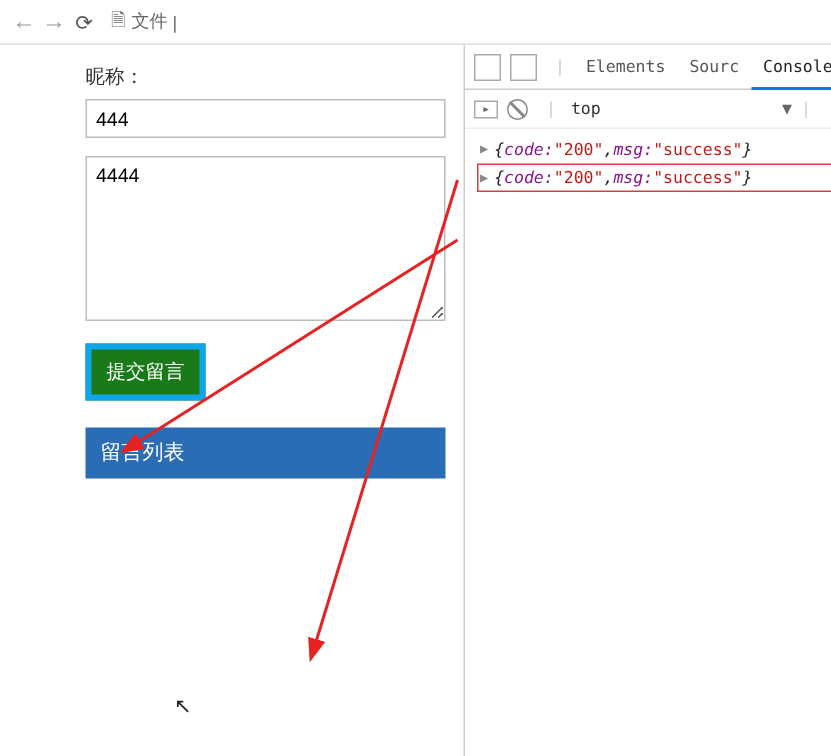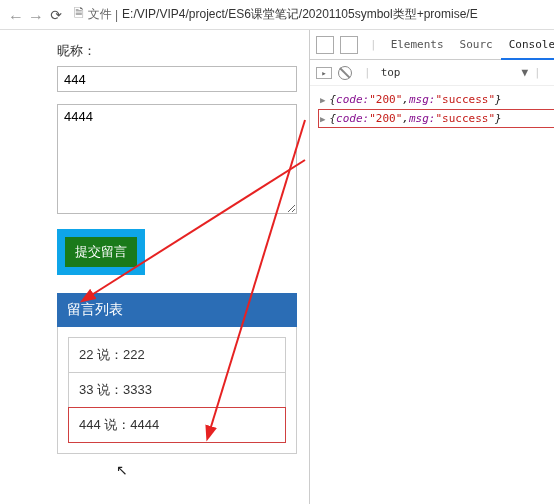--- a/index.html
+++ b/index.html
@@ -13,21 +13,21 @@
     .addr { color: #333; font-size: 12px; white-space: nowrap; overflow: hidden; }
     
     .main { display: flex; height: calc(100% - 30px); margin-left: 45px; }
     .left { width: 275px; padding: 12px; }
     .right { flex: 1; border-left: 1px solid #ccc; background: #fff; font-family: Menlo, Consolas, monospace; font-size: 11px; }
     
     .field-label { color: #333; margin-bottom: 6px; }
     .text-input { width: 240px; height: 26px; border: 1px solid #bbb; padding: 2px 6px; font-size: 13px; margin-bottom: 12px; }
     .textarea { width: 240px; height: 110px; border: 1px solid #bbb; padding: 4px 6px; font-size: 13px; resize: both; margin-bottom: 12px; font-family: inherit; }
     
-    .submit-btn { background: #1a7a1a; color: #fff; border: 8px solid #0ea5e9; padding: 6px 10px; font-size: 13px; cursor: pointer; margin-bottom: 18px; position: relative; }
+    .submit-btn { background: #1a7a1a; color: #fff; border: 4px solid #0ea5e9; padding: 6px 10px; font-size: 13px; cursor: pointer; margin-bottom: 18px; position: relative; }
     
     .list-panel { width: 240px; }
     .list-header { background: #2b6db5; color: #fff; padding: 8px 10px; font-size: 14px; }
     .list-body { border: 1px solid #ccc; border-top: none; padding: 10px; background: #fff; }
     .list-row { border: 1px solid #ccc; border-bottom: none; padding: 8px 10px; font-size: 13px; color: #333; }
     .list-row:last-child { border-bottom: 1px solid #ccc; }
     .list-row.hl { outline: 1px solid #d04040; outline-offset: -1px; }
     
     .devtools-tabs { display: flex; align-items: center; height: 30px; border-bottom: 1px solid #ccc; padding: 0 6px; }
     .dt-icon { width: 18px; height: 18px; margin-right: 6px; opacity: .7; border: 1px solid #888; }
@@ -59,45 +59,33 @@
 
 <div class="browser-bar">
   <div class="nav-arrow">←</div>
   <div class="nav-arrow">→</div>
   <div class="reload">⟳</div>
   <div class="addr-prefix">
     <span class="file-icon">🗎</span>
     <span>文件</span>
     <span>&nbsp;|</span>
   </div>
-  <div class="addr">E:/VIP/VIP4/project/ES6课堂笔记/20201105symbol类型+promise/E</div>
 </div>
 
 <div class="main">
   <div class="left">
     <div class="field-label">昵称：</div>
     <input class="text-input" value="444" style="">
     
     <textarea class="textarea" style="">4444</textarea>
     
     <button class="submit-btn">提交留言</button>
     
     <div class="list-panel">
       <div class="list-header">留言列表</div>
-      <div class="list-body">
-        <div class="list-row">
-          <span>22</span> <span>说：</span><span>222</span>
-        </div>
-        <div class="list-row">
-          <span>33</span> <span>说：</span><span>3333</span>
-        </div>
-        <div class="list-row hl">
-          <span>444</span> <span>说：</span><span>4444</span>
-        </div>
-      </div>
     </div>
   </div>
 
   <div class="right">
     <div class="devtools-tabs">
       <div class="dt-icon"></div>
       <div class="dt-icon"></div>
       <span class="dt-sep">|</span>
       <div class="dt-tab">Elements</div>
       <div class="dt-tab">Sourc</div>

